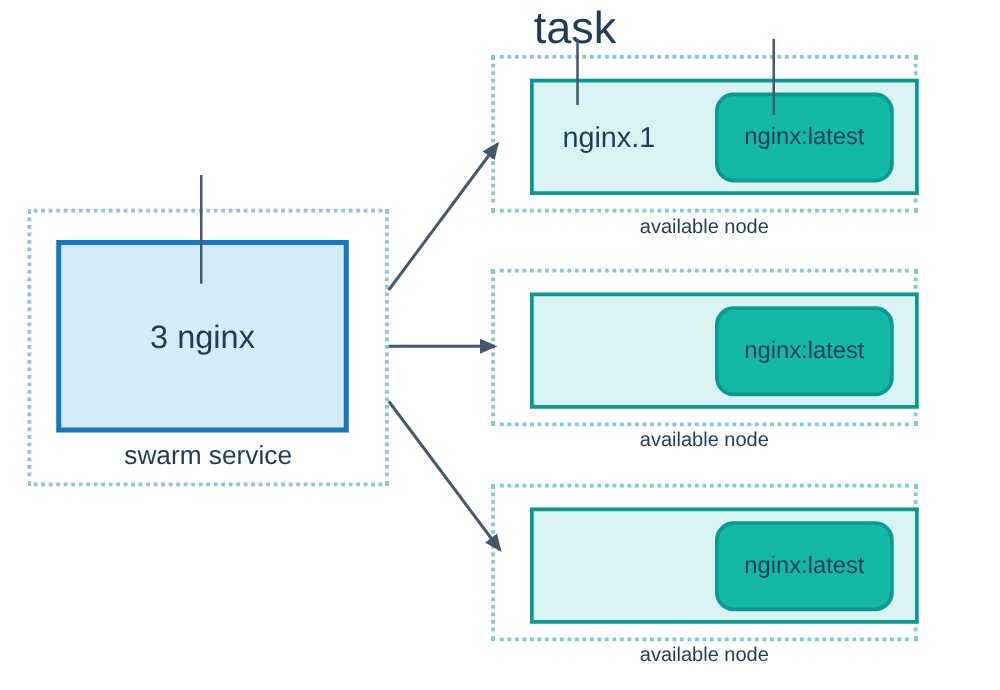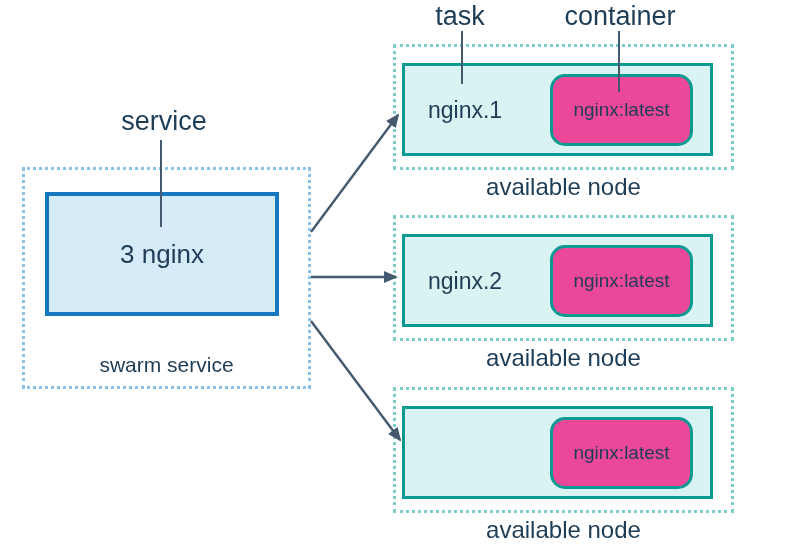--- a/index.html
+++ b/index.html
@@ -14,69 +14,67 @@
   }
   *{box-sizing:border-box;margin:0;padding:0}
   html,body{
     width:800px;height:552px;overflow:hidden;background:#ffffff;
     font-family:"Liberation Sans", sans-serif;color:var(--ink);
   }
   #stage{position:relative;width:800px;height:552px}
   .abs{position:absolute}
   .pointer-label{
     position:absolute;transform:translateX(-50%);
-    font-size:27px;white-space:nowrap;color:var(--ink);
+    font-size:36px;white-space:nowrap;color:var(--ink);
   }
   
   .swarm-dotted{
     left:22px;top:167px;width:289px;height:222px;
     border:3px dotted var(--blue-dot);
   }
   .service-box{
-    left:45px;top:192px;width:234px;height:124px;
+    left:45px;top:192px;width:234px;height:154px;
     border:4px solid var(--blue-border);background:var(--blue-fill);
     display:flex;flex-direction:row;align-items:center;justify-content:center;
     font-size:26px;line-height:33px;
   }
   .swarm-caption{
     left:22px;top:353px;width:289px;text-align:center;font-size:21px;
   }
   
   .node{position:absolute;left:393px;width:341px}
   .node-dotted{
     position:relative;width:341px;height:126px;
     border:3px dotted var(--teal-dot);
   }
   .task-box{
-    position:absolute;left:6px;top:16px;width:311px;height:93px;
+    position:absolute;left:28px;top:16px;width:311px;height:93px;
     border:3px solid var(--teal-border);background:var(--teal-fill);text-align:right;
   }
   .task-name{
     position:absolute;left:23px;top:50%;transform:translateY(-50%);
     font-size:23px;white-space:nowrap;
   }
   .container-box{
     position:absolute;left:145px;top:50%;transform:translateY(-50%);
     width:143px;height:72px;border:3px solid var(--teal-border);
-    border-radius:15px;background:#ec4899;
+    border-radius:15px;background:#14b8a6;
     display:flex;align-items:center;justify-content:center;
     font-size:19px;white-space:nowrap;
   }
-  .node-caption{width:341px;text-align:center;font-size:24px;margin-top:3px}
+  .node-caption{width:341px;text-align:center;font-size:16px;margin-top:3px}
   
   #overlay{position:absolute;left:0;top:0;z-index:10;pointer-events:none}
 </style>
 </head>
 <body>
 
 <div id="stage">
 
-  <div class="pointer-label" style="left:164px;top:106px">service</div>
   <div class="pointer-label" style="left:460px;top:1px">task</div>
-  <div class="pointer-label" style="left:620px;top:1px">container</div>
 
   <div class="abs swarm-dotted"></div>
   <div class="abs service-box">
     <span>3 nginx</span>
   </div>
   <div class="abs swarm-caption">swarm service</div>
 
   <div class="node" style="top:44px">
     <div class="node-dotted">
       <div class="task-box">
@@ -85,21 +83,20 @@
           <span>nginx:latest</span>
         </div>
       </div>
     </div>
     <div class="node-caption">available node</div>
   </div>
 
   <div class="node" style="top:215px">
     <div class="node-dotted">
       <div class="task-box">
-        <span class="task-name">nginx.2</span>
         <div class="container-box">
           <span>nginx:latest</span>
         </div>
       </div>
     </div>
     <div class="node-caption">available node</div>
   </div>
 
   <div class="node" style="top:387px">
     <div class="node-dotted">

